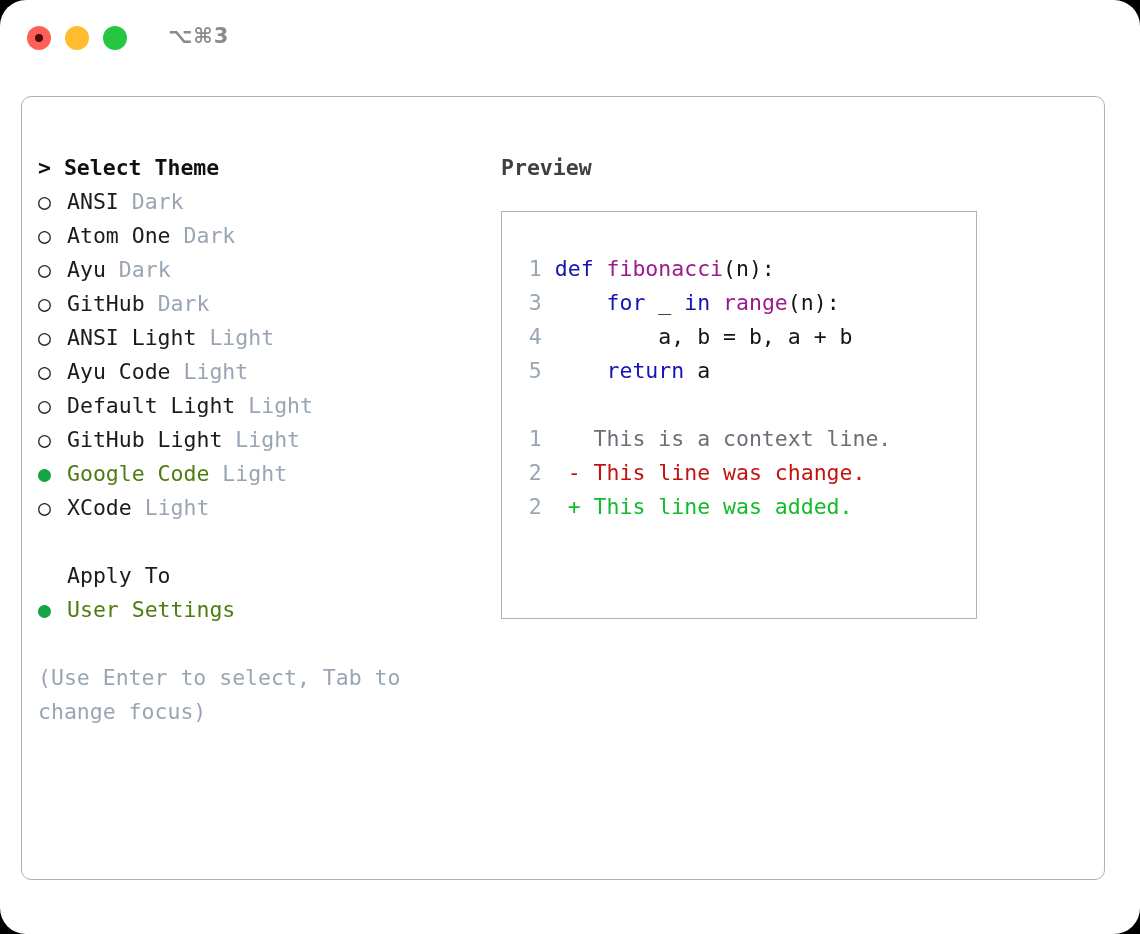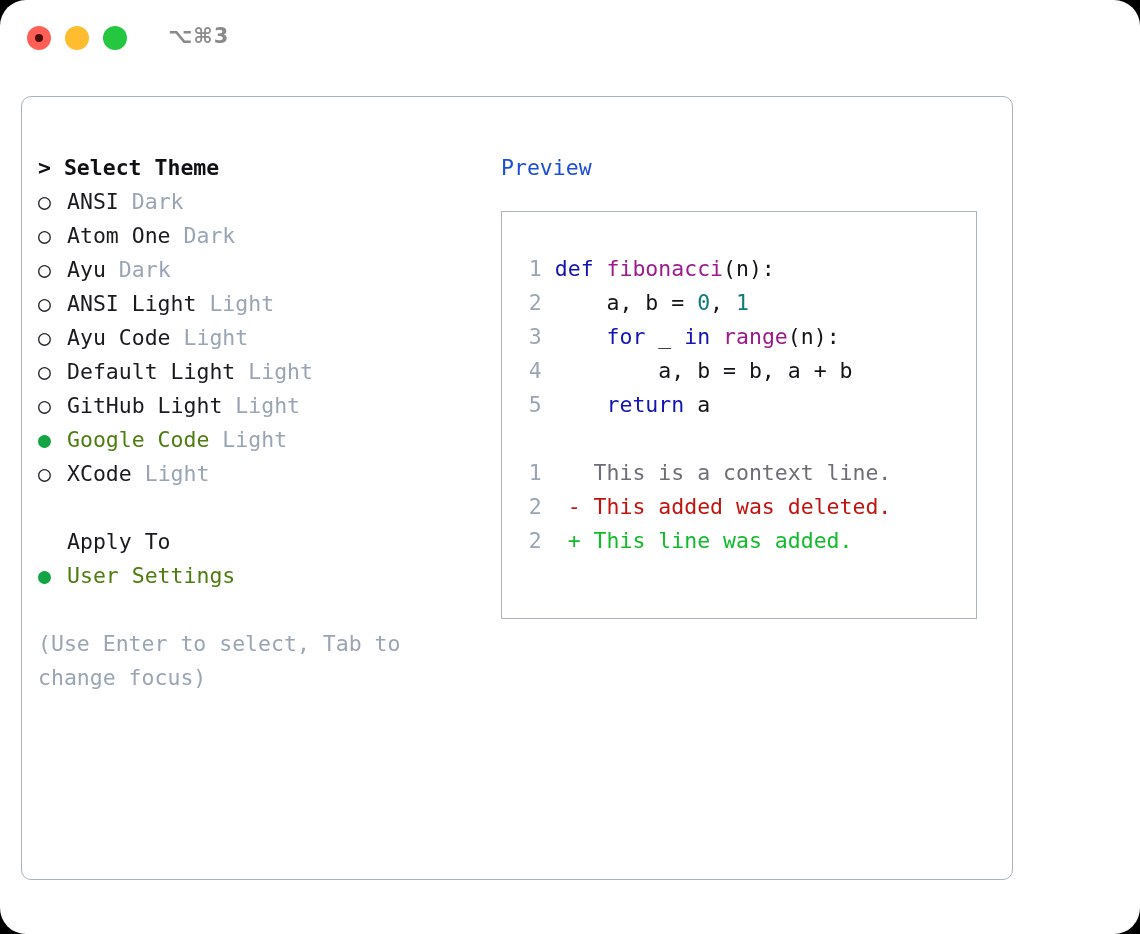--- a/index.html
+++ b/index.html
@@ -73,21 +73,21 @@
     letter-spacing: 1px;
     color: #8a8a8a;
     white-space: pre;
   }
 
   
   #panel {
     position: absolute;
     left: 21px;
     top: 96px;
-    width: 992px;
+    width: 1084px;
     height: 784px;
     border: 1px solid #a9b3c1;
     border-radius: 10px;
     background: #ffffff;
     box-sizing: border-box;
   }
 
   
   #left-col {
     position: absolute;
@@ -128,22 +128,22 @@
   
   #right-col {
     position: absolute;
     left: 479px;
     top: 54px;
     width: 490px;
   }
   #preview-title {
     font-size: 21.5px;
     line-height: 34px;
-    font-weight: normal;
-    color: #1d4ed8;
+    font-weight: bold;
+    color: #404040;
     white-space: pre;
   }
   #preview-box {
     margin-top: 26px;
     width: 476px;
     height: 408px;
     border: 1px solid #a9b3c1;
     background: #ffffff;
     box-sizing: border-box;
     padding: 40px 0 0 14px;
@@ -186,20 +186,21 @@
   <div id="panel">
 
     <div id="left-col">
 
       <div class="tui-line header"><span>&gt; </span><span>Select Theme</span></div>
 
       <div id="theme-items">
           <div class="tui-line"><span class="marker">○</span><span>ANSI</span><span class="tag"> Dark</span></div>
           <div class="tui-line"><span class="marker">○</span><span>Atom One</span><span class="tag"> Dark</span></div>
           <div class="tui-line"><span class="marker">○</span><span>Ayu</span><span class="tag"> Dark</span></div>
+          <div class="tui-line"><span class="marker">○</span><span>GitHub</span><span class="tag"> Dark</span></div>
           <div class="tui-line"><span class="marker">○</span><span>ANSI Light</span><span class="tag"> Light</span></div>
           <div class="tui-line"><span class="marker">○</span><span>Ayu Code</span><span class="tag"> Light</span></div>
           <div class="tui-line"><span class="marker">○</span><span>Default Light</span><span class="tag"> Light</span></div>
           <div class="tui-line"><span class="marker">○</span><span>GitHub Light</span><span class="tag"> Light</span></div>
           <div class="tui-line"><span class="marker sel">●</span><span class="label-sel">Google Code</span><span class="tag"> Light</span></div>
           <div class="tui-line"><span class="marker">○</span><span>XCode</span><span class="tag"> Light</span></div>
         </div>
 
       <div class="gap"></div>
 
@@ -210,28 +211,27 @@
         </div>
 
       <div id="hint">(Use Enter to select, Tab to change focus)</div>
     </div>
 
     <div id="right-col">
       <div id="preview-title">Preview</div>
       <div id="preview-box">
         <div id="code-lines">
             <div class="code-line"><span class="lnum">1</span><span> </span><span class="kw">def </span><span class="fn">fibonacci</span><span class="plain">(n):</span></div>
-            <div class="code-line"><span class="lnum">2</span><span> </span><span class="plain">    a, b = </span><span class="num">0</span><span class="plain">, </span><span class="num">1</span></div>
             <div class="code-line"><span class="lnum">3</span><span> </span><span class="plain">    </span><span class="kw">for</span><span class="plain"> _ </span><span class="kw">in</span><span class="plain"> </span><span class="fn">range</span><span class="plain">(n):</span></div>
             <div class="code-line"><span class="lnum">4</span><span> </span><span class="plain">        a, b = b, a + b</span></div>
             <div class="code-line"><span class="lnum">5</span><span> </span><span class="plain">    </span><span class="kw">return</span><span class="plain"> a</span></div>
           </div>
         <div class="code-gap"></div>
         <div id="diff-lines">
             <div class="code-line"><span class="lnum">1</span><span>  </span><span class="ctx">  </span><span class="ctx">This is a context line.</span></div>
-            <div class="code-line"><span class="lnum">2</span><span>  </span><span class="del">- </span><span class="del">This added was deleted.</span></div>
+            <div class="code-line"><span class="lnum">2</span><span>  </span><span class="del">- </span><span class="del">This line was change.</span></div>
             <div class="code-line"><span class="lnum">2</span><span>  </span><span class="add">+ </span><span class="add">This line was added.</span></div>
           </div>
       </div>
     </div>
 
   </div>
 </div>
 
 </body></html>

